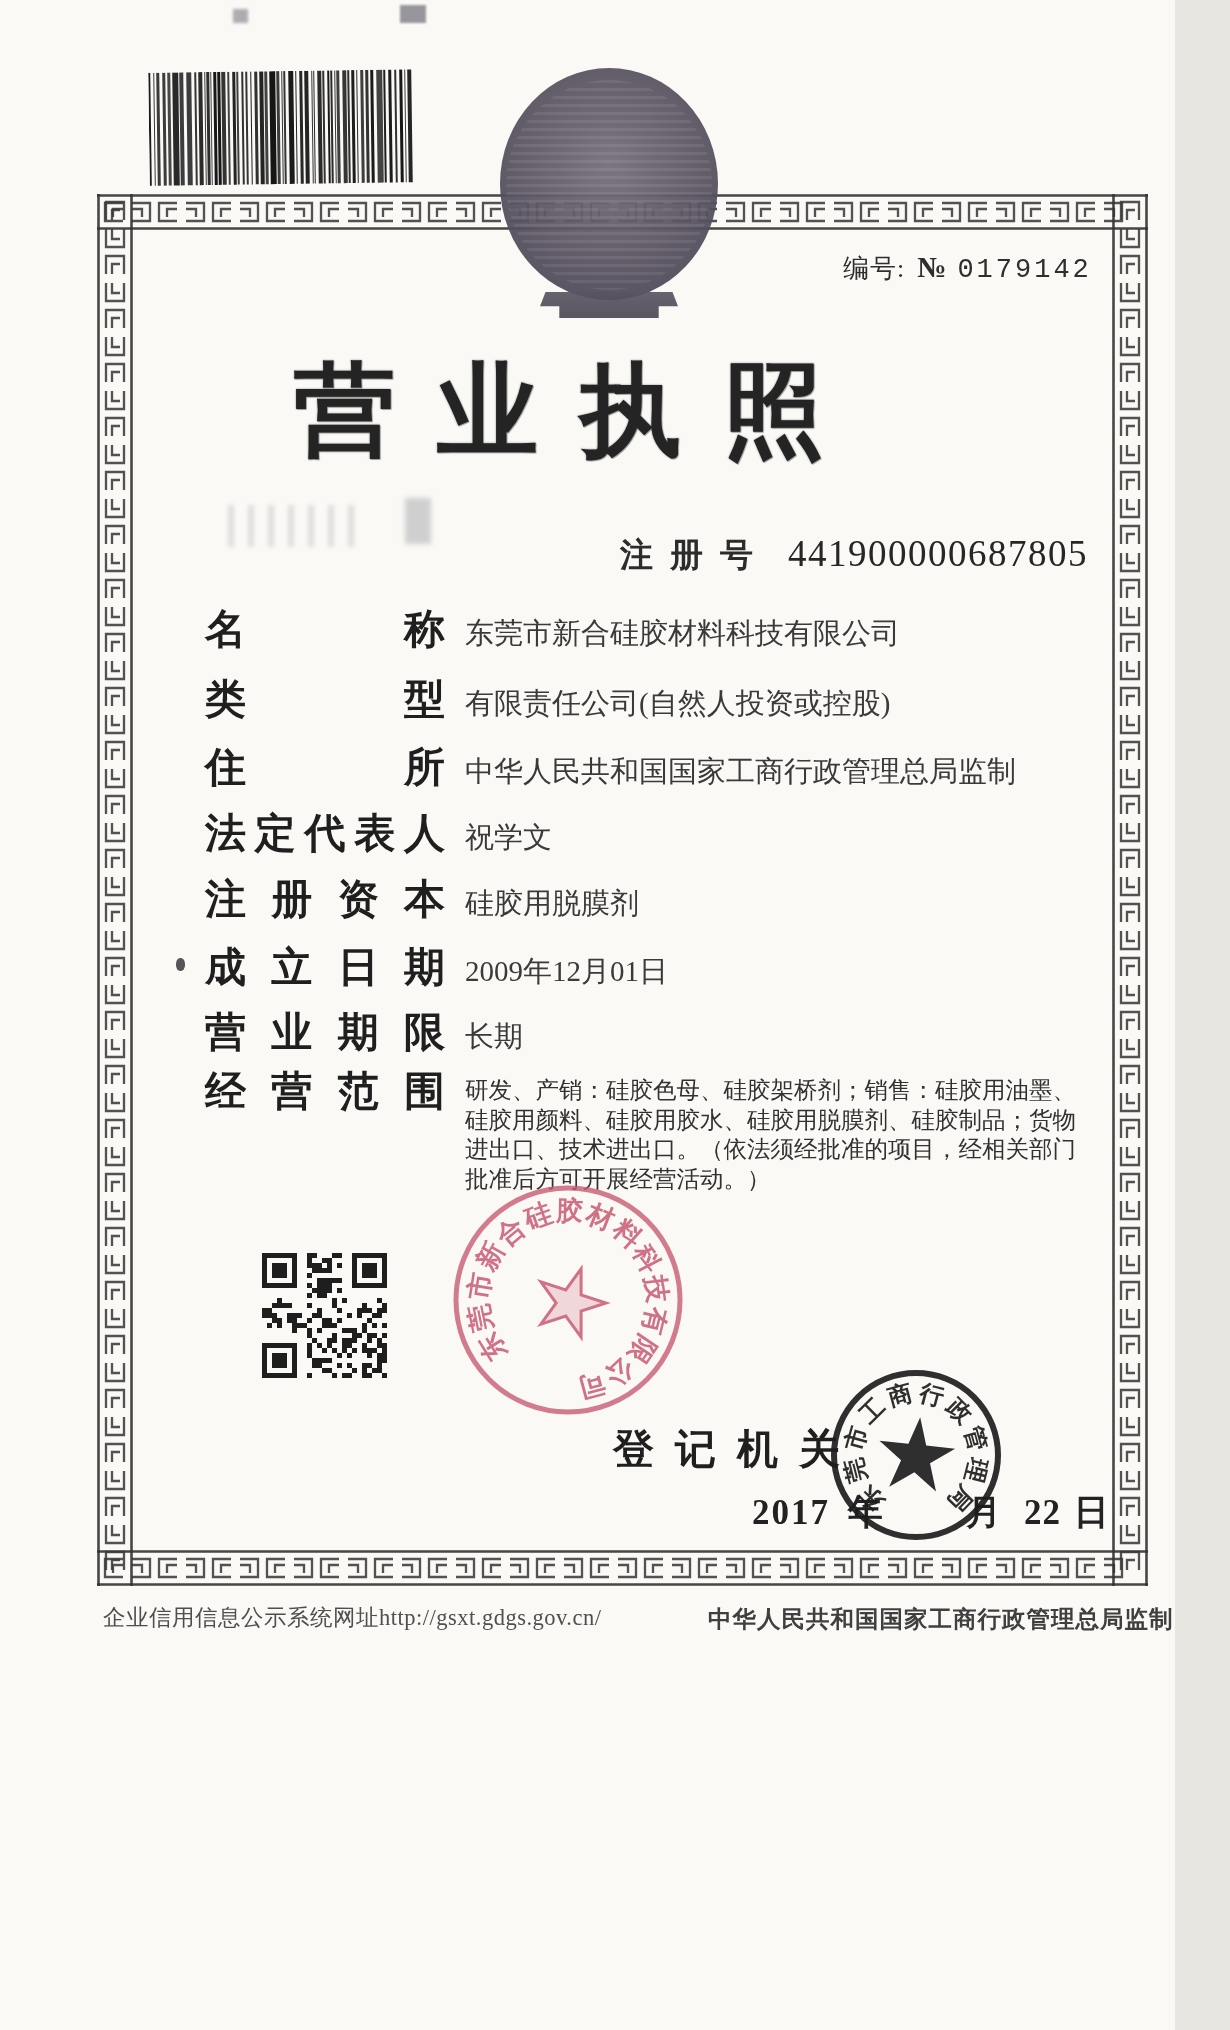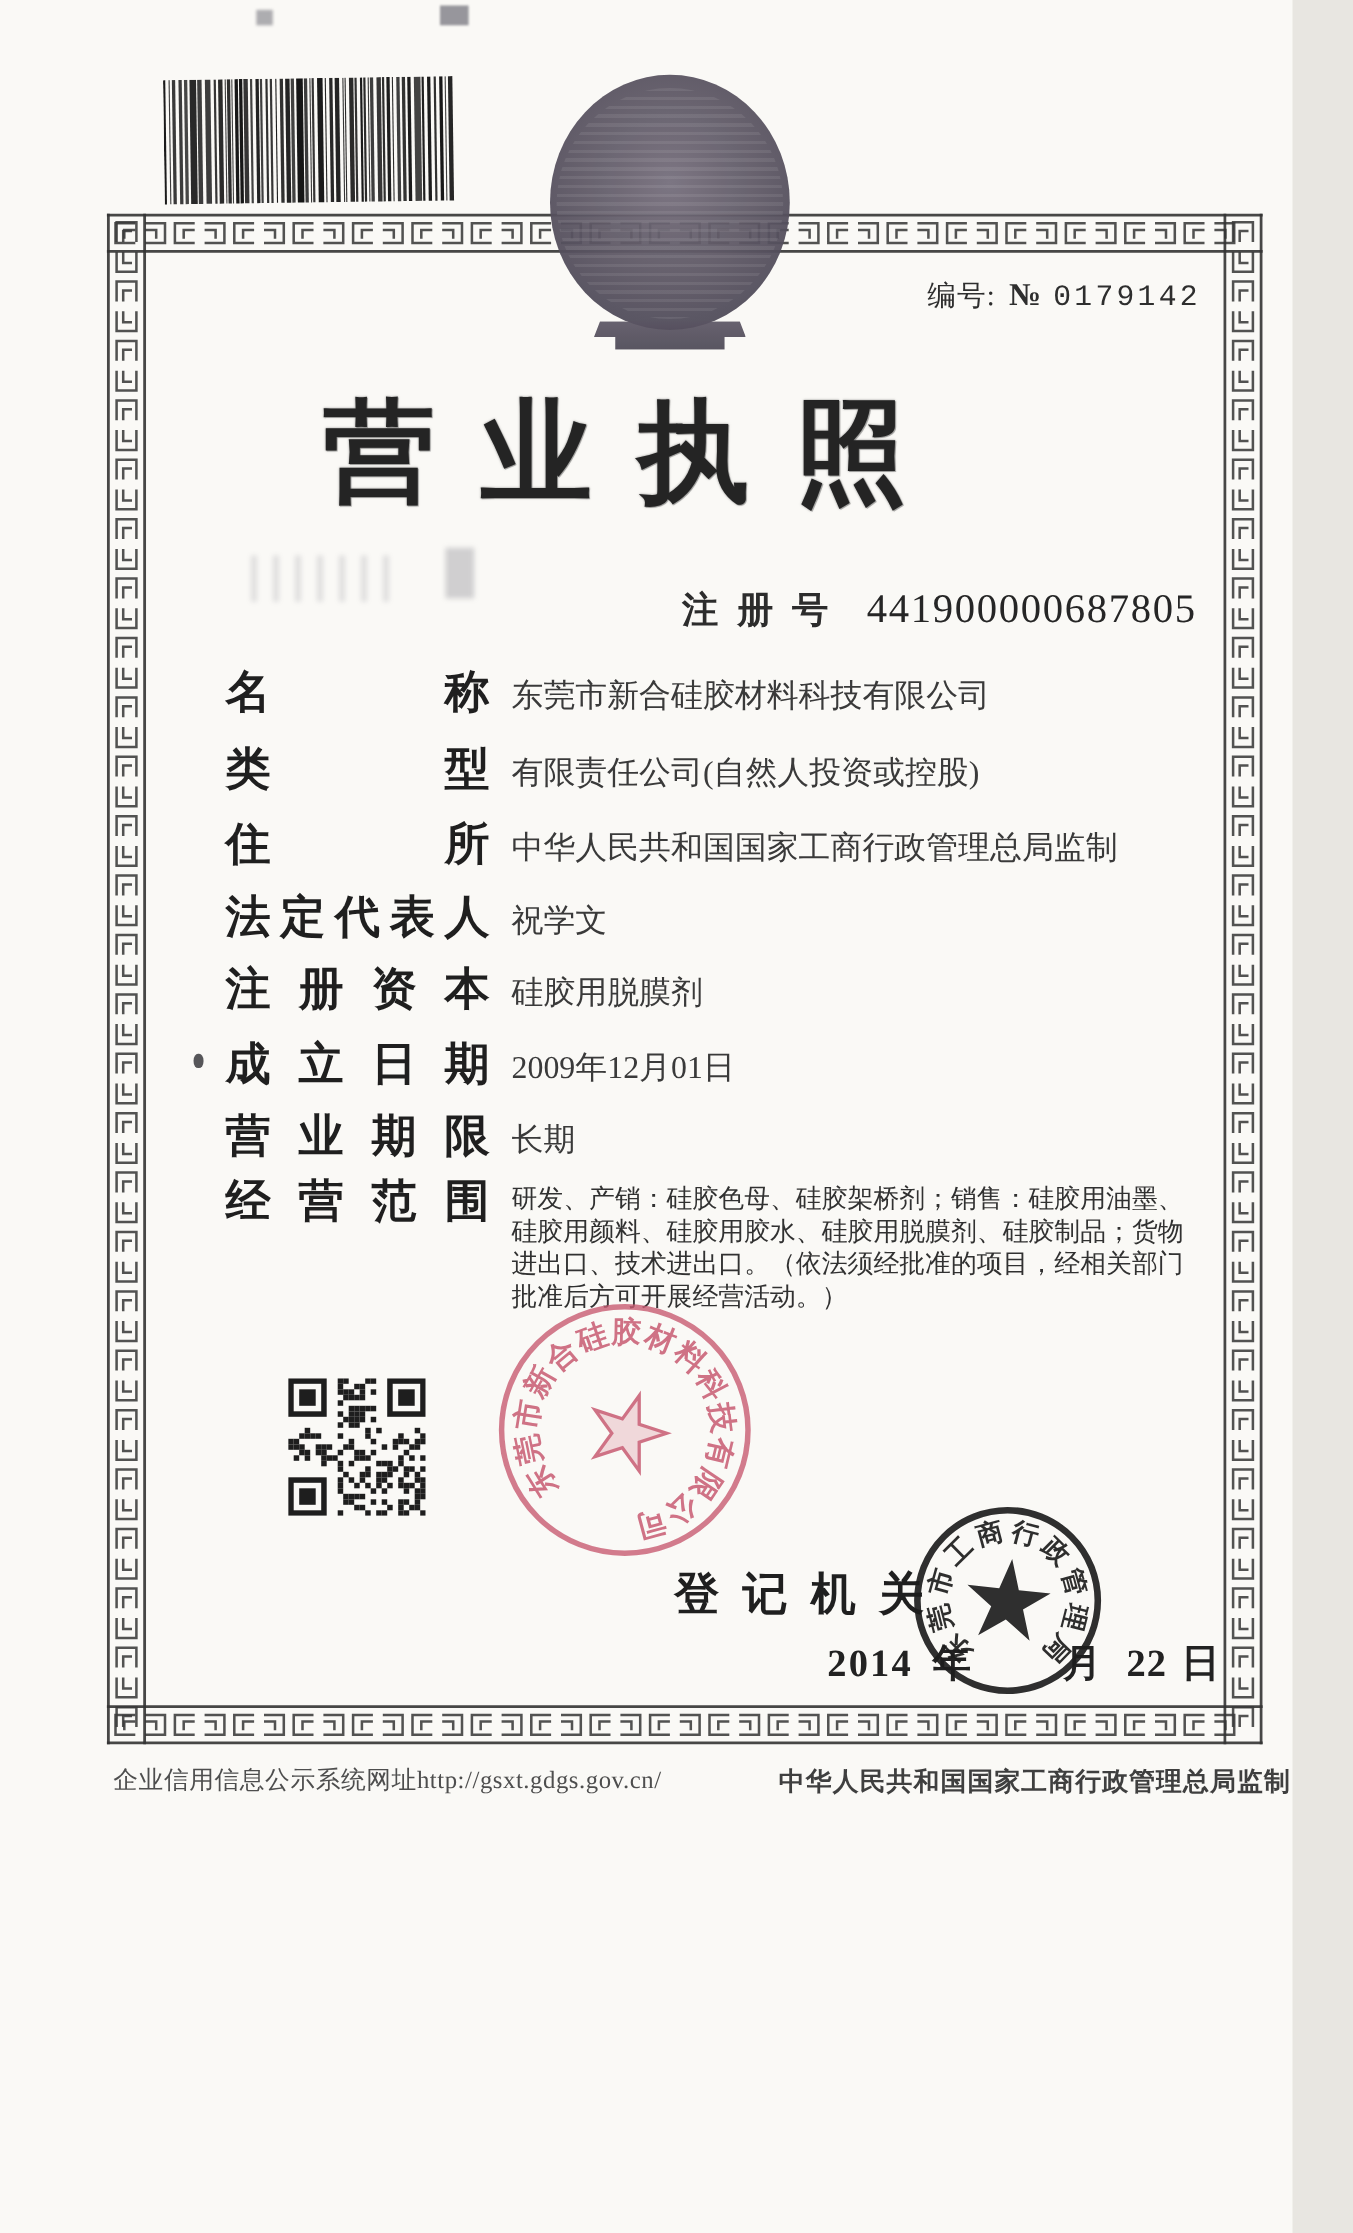--- a/index.html
+++ b/index.html
@@ -417,21 +417,21 @@
       <text x="209.33660749607765" y="106.15362843694187" fill="#c85b72" font-size="27" text-anchor="middle" dominant-baseline="central" font-weight="600" opacity="0.85" transform="rotate(83 209.33660749607765 106.15362843694187)">技</text>
       <text x="207.5409229153932" y="137.77663738317557" fill="#c85b72" font-size="27" text-anchor="middle" dominant-baseline="central" font-weight="600" opacity="0.85" transform="rotate(103.5 207.5409229153932 137.77663738317557)">有</text>
       <text x="194.7843439573987" y="166.76816840889649" fill="#c85b72" font-size="27" text-anchor="middle" dominant-baseline="central" font-weight="600" opacity="0.85" transform="rotate(124 194.7843439573987 166.76816840889649)">限</text>
       <text x="172.68256305827364" y="189.45628113371242" fill="#c85b72" font-size="27" text-anchor="middle" dominant-baseline="central" font-weight="600" opacity="0.85" transform="rotate(144.5 172.68256305827364 189.45628113371242)">公</text>
       <text x="144.03489501412434" y="202.96739853972707" fill="#c85b72" font-size="27" text-anchor="middle" dominant-baseline="central" font-weight="600" opacity="0.85" transform="rotate(165 144.03489501412434 202.96739853972707)">司</text>
     </svg>
 
   <div class="abs" id="registrar">登记机关</div>
 
   <div class="abs" id="issue-date">
-    <span class="y">2014</span>
+    <span class="y">2017</span>
     <span class="u">年</span>
     <span class="gap"></span>
     <span class="m">月</span>
     <span class="d">22</span>
     <span class="du">日</span>
   </div>
 
   <svg class="abs" id="registrar-seal" width="182" height="182" viewBox="0 0 182 182">
       <circle cx="91" cy="91" r="82" fill="none" stroke="#1d1d1d" stroke-width="6" opacity="0.92"></circle>
       <path d="M95.2 53.2L101.2 81.6L130.1 84.7L105.0 99.2L111.0 127.6L89.4 108.2L64.2 122.7L76.1 96.2L54.5 76.7L83.4 79.8Z" fill="#1d1d1d" opacity="0.92"></path>

